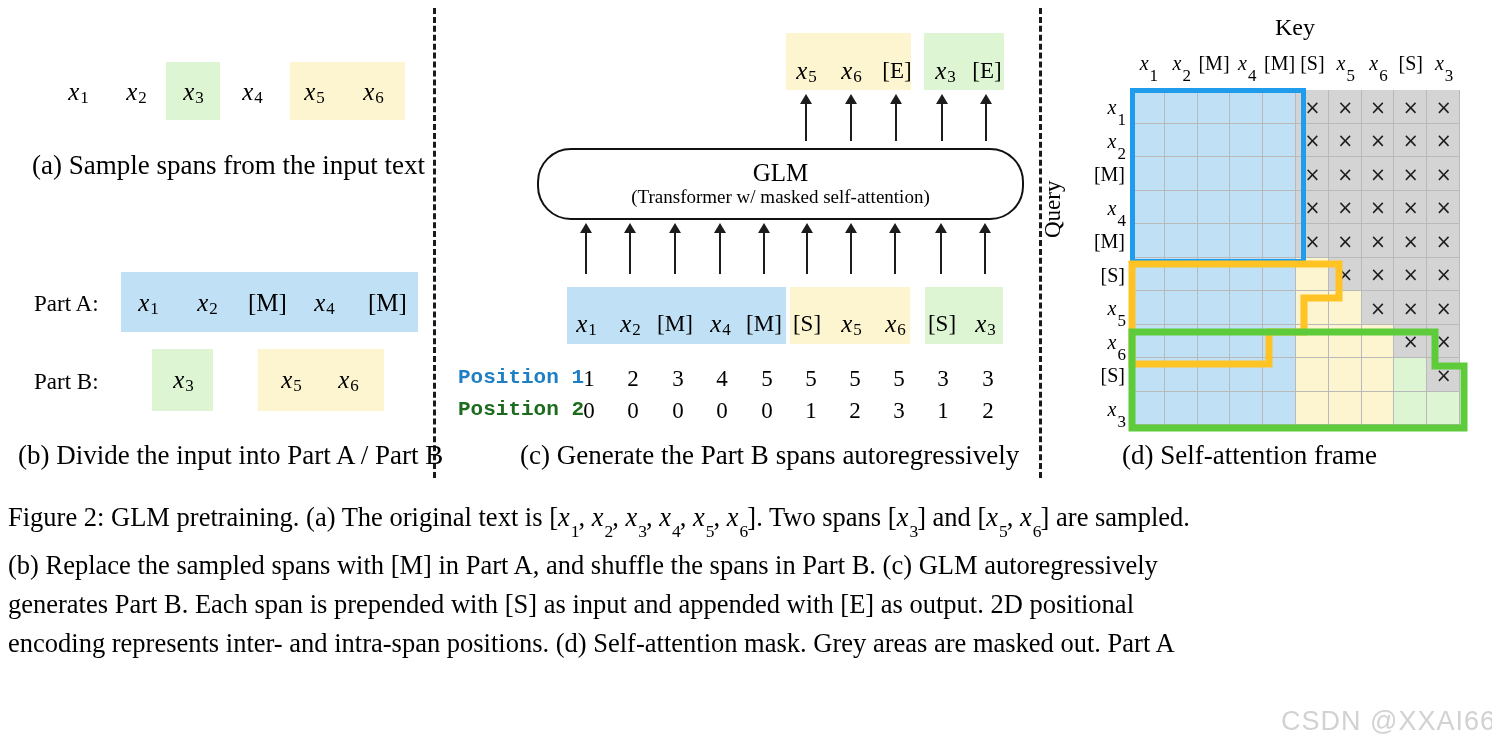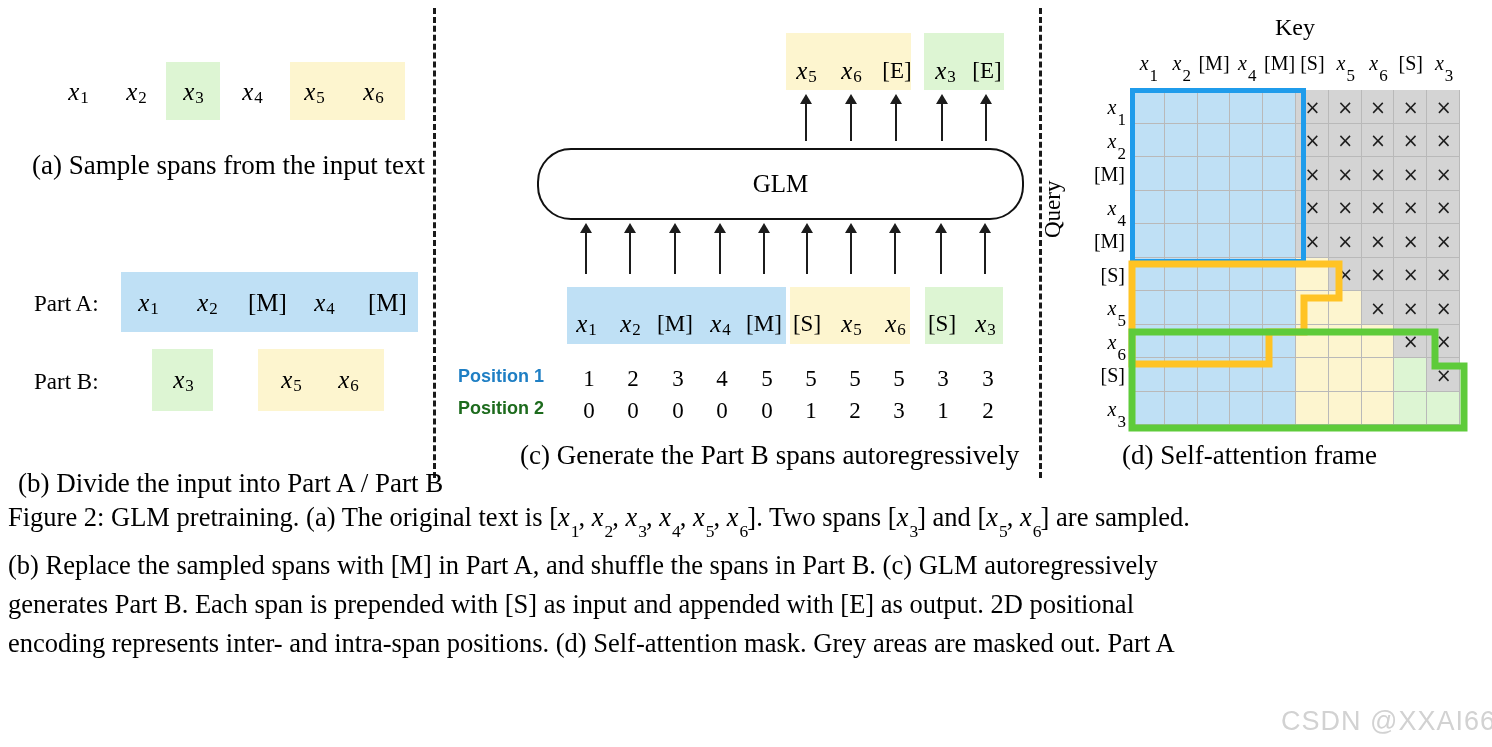--- a/index.html
+++ b/index.html
@@ -33,22 +33,22 @@
   }
   #glm-title{font-size:25px;line-height:1.05;}
   #glm-sub{font-size:19px;line-height:1.15;}
   .arrow{position:absolute;width:2px;background:#1c1c1c;}
   .arrow::after{
     content:"";position:absolute;left:-5px;top:-9px;
     border-left:6px solid transparent;border-right:6px solid transparent;
     border-bottom:10px solid #1c1c1c;
   }
   .posrow{position:absolute;font-size:21px;}
-  .posname{position:absolute;font-weight:bold;font-size:18px;
-           font-family:Liberation Sans, sans-serif;}
+  .posname{position:absolute;font-weight:bold;font-size:21px;
+           font-family:Liberation Mono, monospace;}
   
   #mask{position:absolute;left:1132px;top:90px;}
   .mcell{position:absolute;box-sizing:border-box;
          border-right:1px solid #b9b9b9;border-bottom:1px solid #b9b9b9;}
   .xmark{position:absolute;display:flex;align-items:center;justify-content:center;
          font-size:19px;color:#1c1c1c;font-family:"DejaVu Sans",sans-serif;}
   .frame{position:absolute;box-sizing:border-box;pointer-events:none;}
   #querylabel{
     position:absolute;left:1040px;top:238px;font-size:23px;
     transform:rotate(-90deg);transform-origin:left top;white-space:nowrap;
@@ -98,21 +98,21 @@
     <div class="tok" style="left:130px;top:289px;width:36px;height:26px;">x<span class="sub">1</span></div>
     <div class="tok" style="left:189px;top:289px;width:36px;height:26px;">x<span class="sub">2</span></div>
     <div class="tok up" style="left:240px;top:289px;width:55px;height:26px;">[M]</div>
     <div class="tok" style="left:306px;top:289px;width:36px;height:26px;">x<span class="sub">4</span></div>
     <div class="tok up" style="left:360px;top:289px;width:55px;height:26px;">[M]</div>
 
     <div class="tok" style="left:165px;top:366px;width:36px;height:26px;">x<span class="sub">3</span></div>
     <div class="tok" style="left:273px;top:366px;width:36px;height:26px;">x<span class="sub">5</span></div>
     <div class="tok" style="left:330px;top:366px;width:36px;height:26px;">x<span class="sub">6</span></div>
 
-    <div class="cap" style="left:18px;top:440px;margin-top:28px;">(b)  Divide the input into Part A / Part B</div>
+    <div class="cap" style="left:18px;top:440px;">(b)  Divide the input into Part A / Part B</div>
   </div>
 
   <div>
 
     <div class="swatch" style="left:786px;top:33px;width:125px;height:57px;background:#fdf5cf;"></div>
     <div class="swatch" style="left:924px;top:33px;width:80px;height:57px;background:#ddf5d3;"></div>
 
     <div class="tok" style="left:789px;top:58px;width:34px;height:24px;">x<span class="sub">5</span></div>
     <div class="tok" style="left:834px;top:58px;width:34px;height:24px;">x<span class="sub">6</span></div>
     <div class="tok up" style="left:875px;top:58px;width:44px;height:24px;font-size:23px;">[E]</div>
@@ -120,20 +120,21 @@
     <div class="tok up" style="left:965px;top:58px;width:44px;height:24px;font-size:23px;">[E]</div>
 
     <div class="arrow" style="left:805px;top:103px;height:38px;"></div>
     <div class="arrow" style="left:850px;top:103px;height:38px;"></div>
     <div class="arrow" style="left:895px;top:103px;height:38px;"></div>
     <div class="arrow" style="left:941px;top:103px;height:38px;"></div>
     <div class="arrow" style="left:985px;top:103px;height:38px;"></div>
 
     <div id="glm-box">
       <div id="glm-title">GLM</div>
+      <div id="glm-sub">(Transformer w/ masked self-attention)</div>
     </div>
 
     <div class="arrow" style="left:585px;top:232px;height:42px;"></div>
     <div class="arrow" style="left:629px;top:232px;height:42px;"></div>
     <div class="arrow" style="left:674px;top:232px;height:42px;"></div>
     <div class="arrow" style="left:719px;top:232px;height:42px;"></div>
     <div class="arrow" style="left:763px;top:232px;height:42px;"></div>
     <div class="arrow" style="left:806px;top:232px;height:42px;"></div>
     <div class="arrow" style="left:850px;top:232px;height:42px;"></div>
     <div class="arrow" style="left:894px;top:232px;height:42px;"></div>

